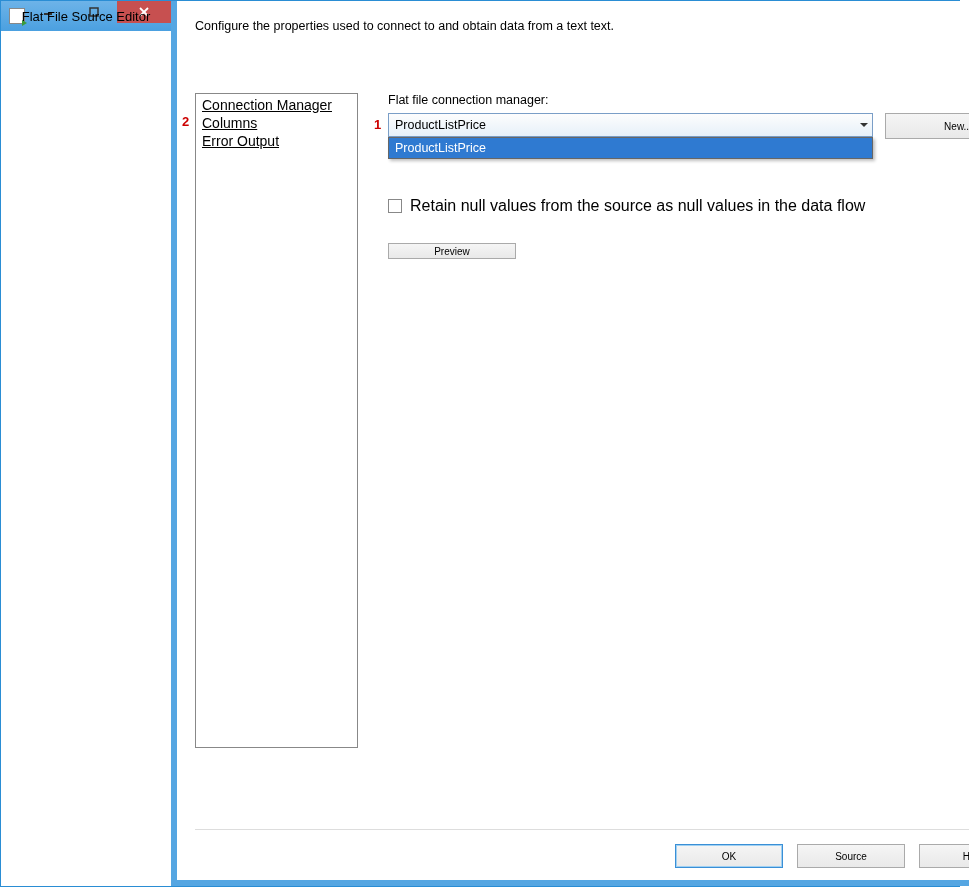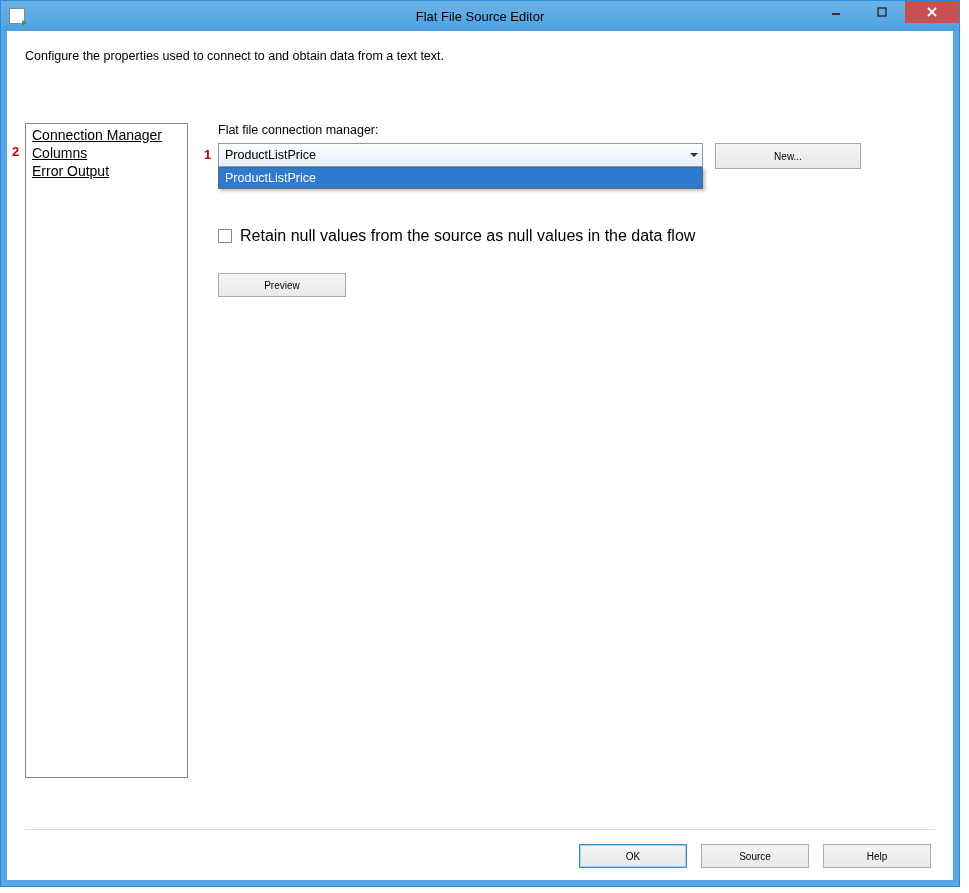--- a/index.html
+++ b/index.html
@@ -9,21 +9,21 @@
   background: #fff;
   width: 969px;
   height: 893px;
   overflow: hidden;
 }
 .window {
   width: 960px;
   height: 887px;
   border: 1px solid #2a8dd4;
   display: flex;
-  flex-direction: column;
+  flex-direction: row;
   background: #fff;
 }
 .titlebar {
   height: 30px;
   background: linear-gradient(to bottom, #6db3e8, #4ba0e0);
   display: flex;
   align-items: center;
   position: relative;
 }
 .titlebar-icon {
@@ -208,21 +208,21 @@
 }
 .checkbox-box {
   width: 14px; height: 14px;
   border: 1px solid #888;
   background: #fff;
 }
 .checkbox-label { font-size: 16px; }
 .preview-row { margin-top: 28px; }
 .btn-preview {
   width: 128px;
-  height: 24px;
+  height: 16px;
   text-align: center;
 }
 .footer-sep {
   height: 1px;
   background: #ddd;
   margin: 10px 0 14px 0;
 }
 .footer {
   display: flex;
   justify-content: flex-end;

